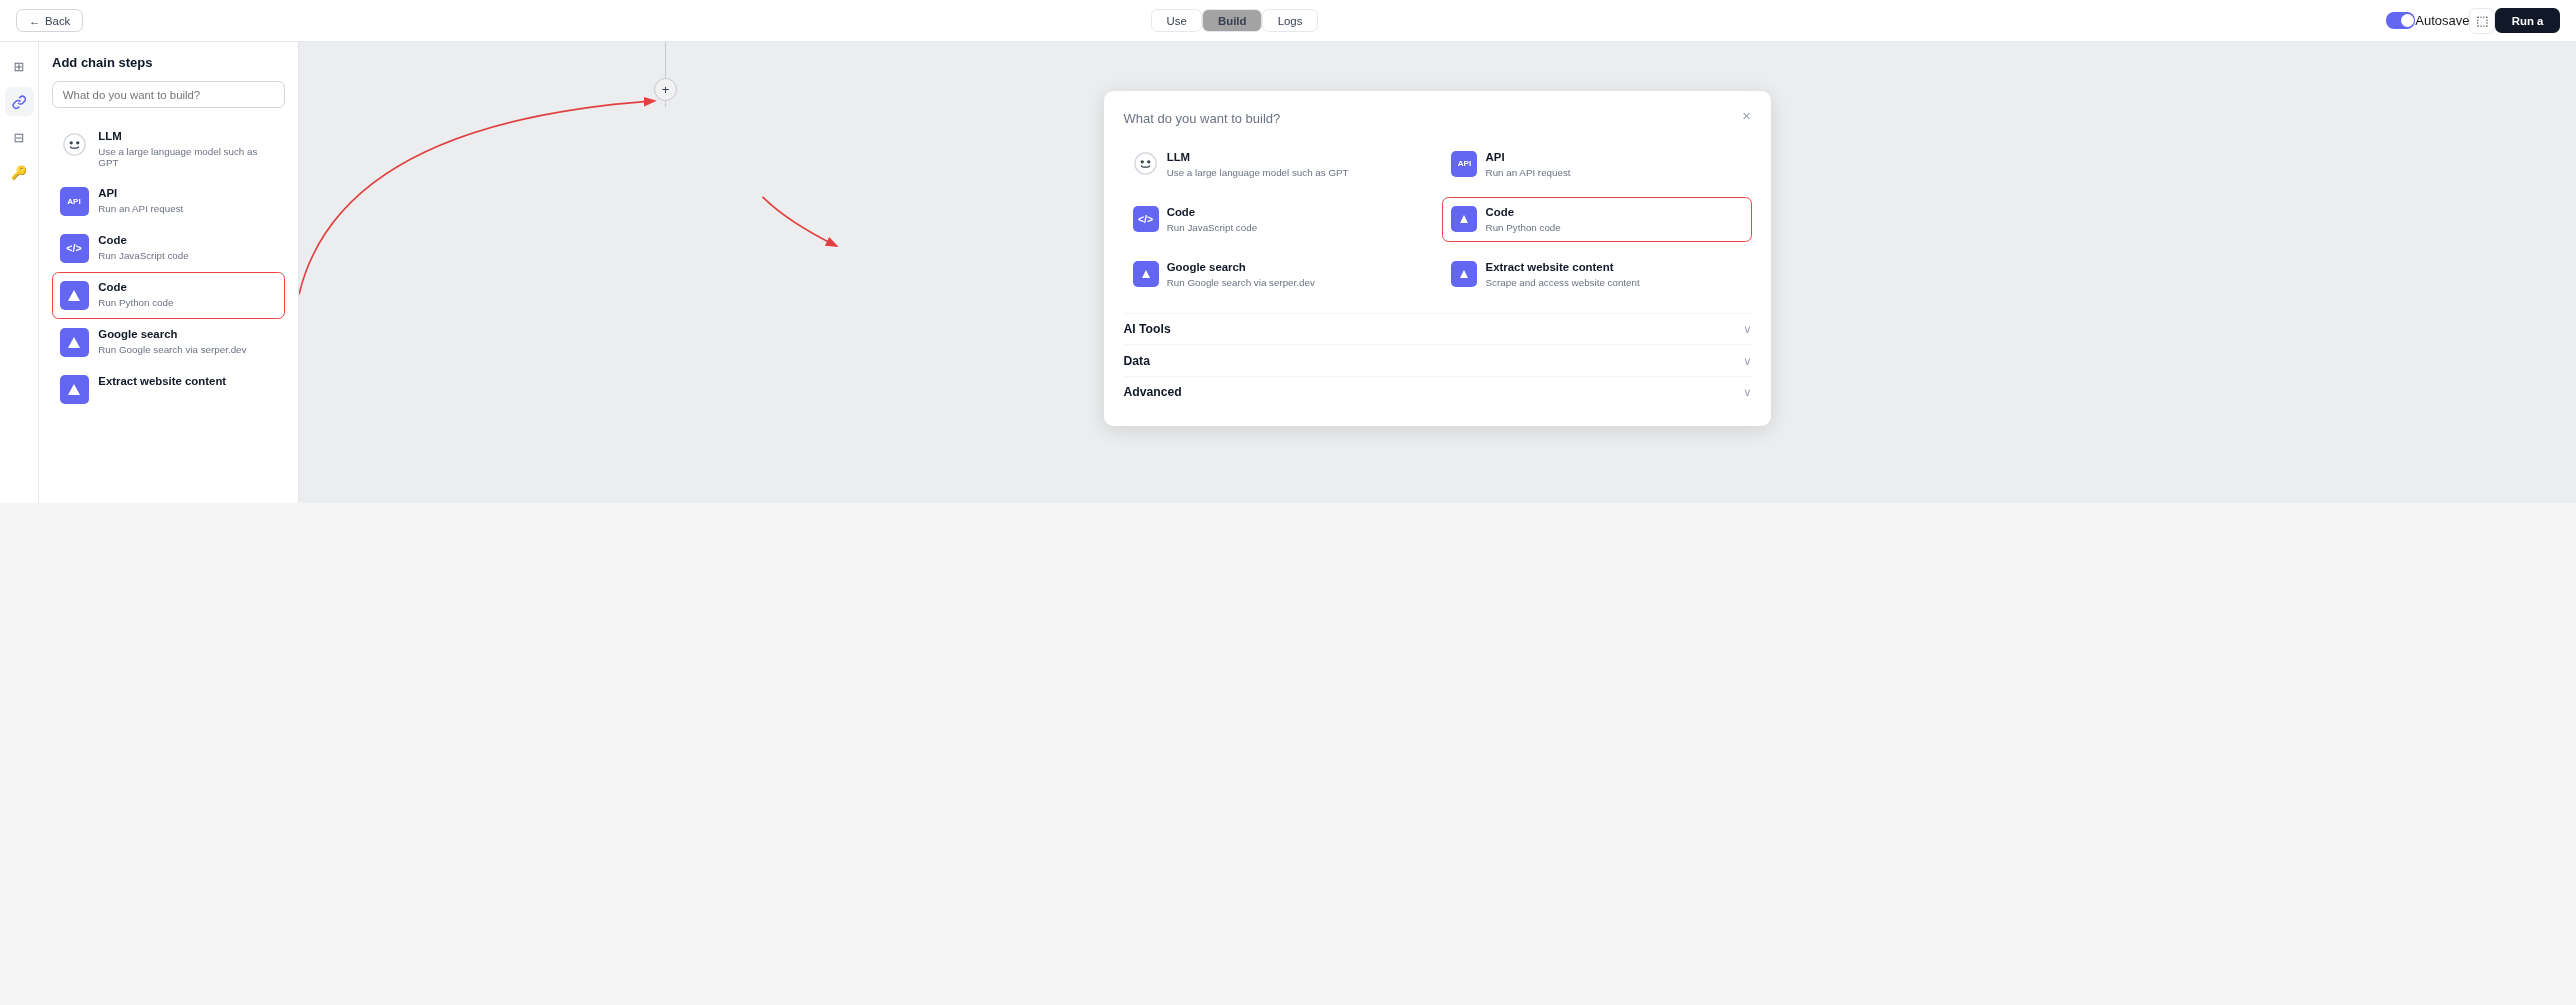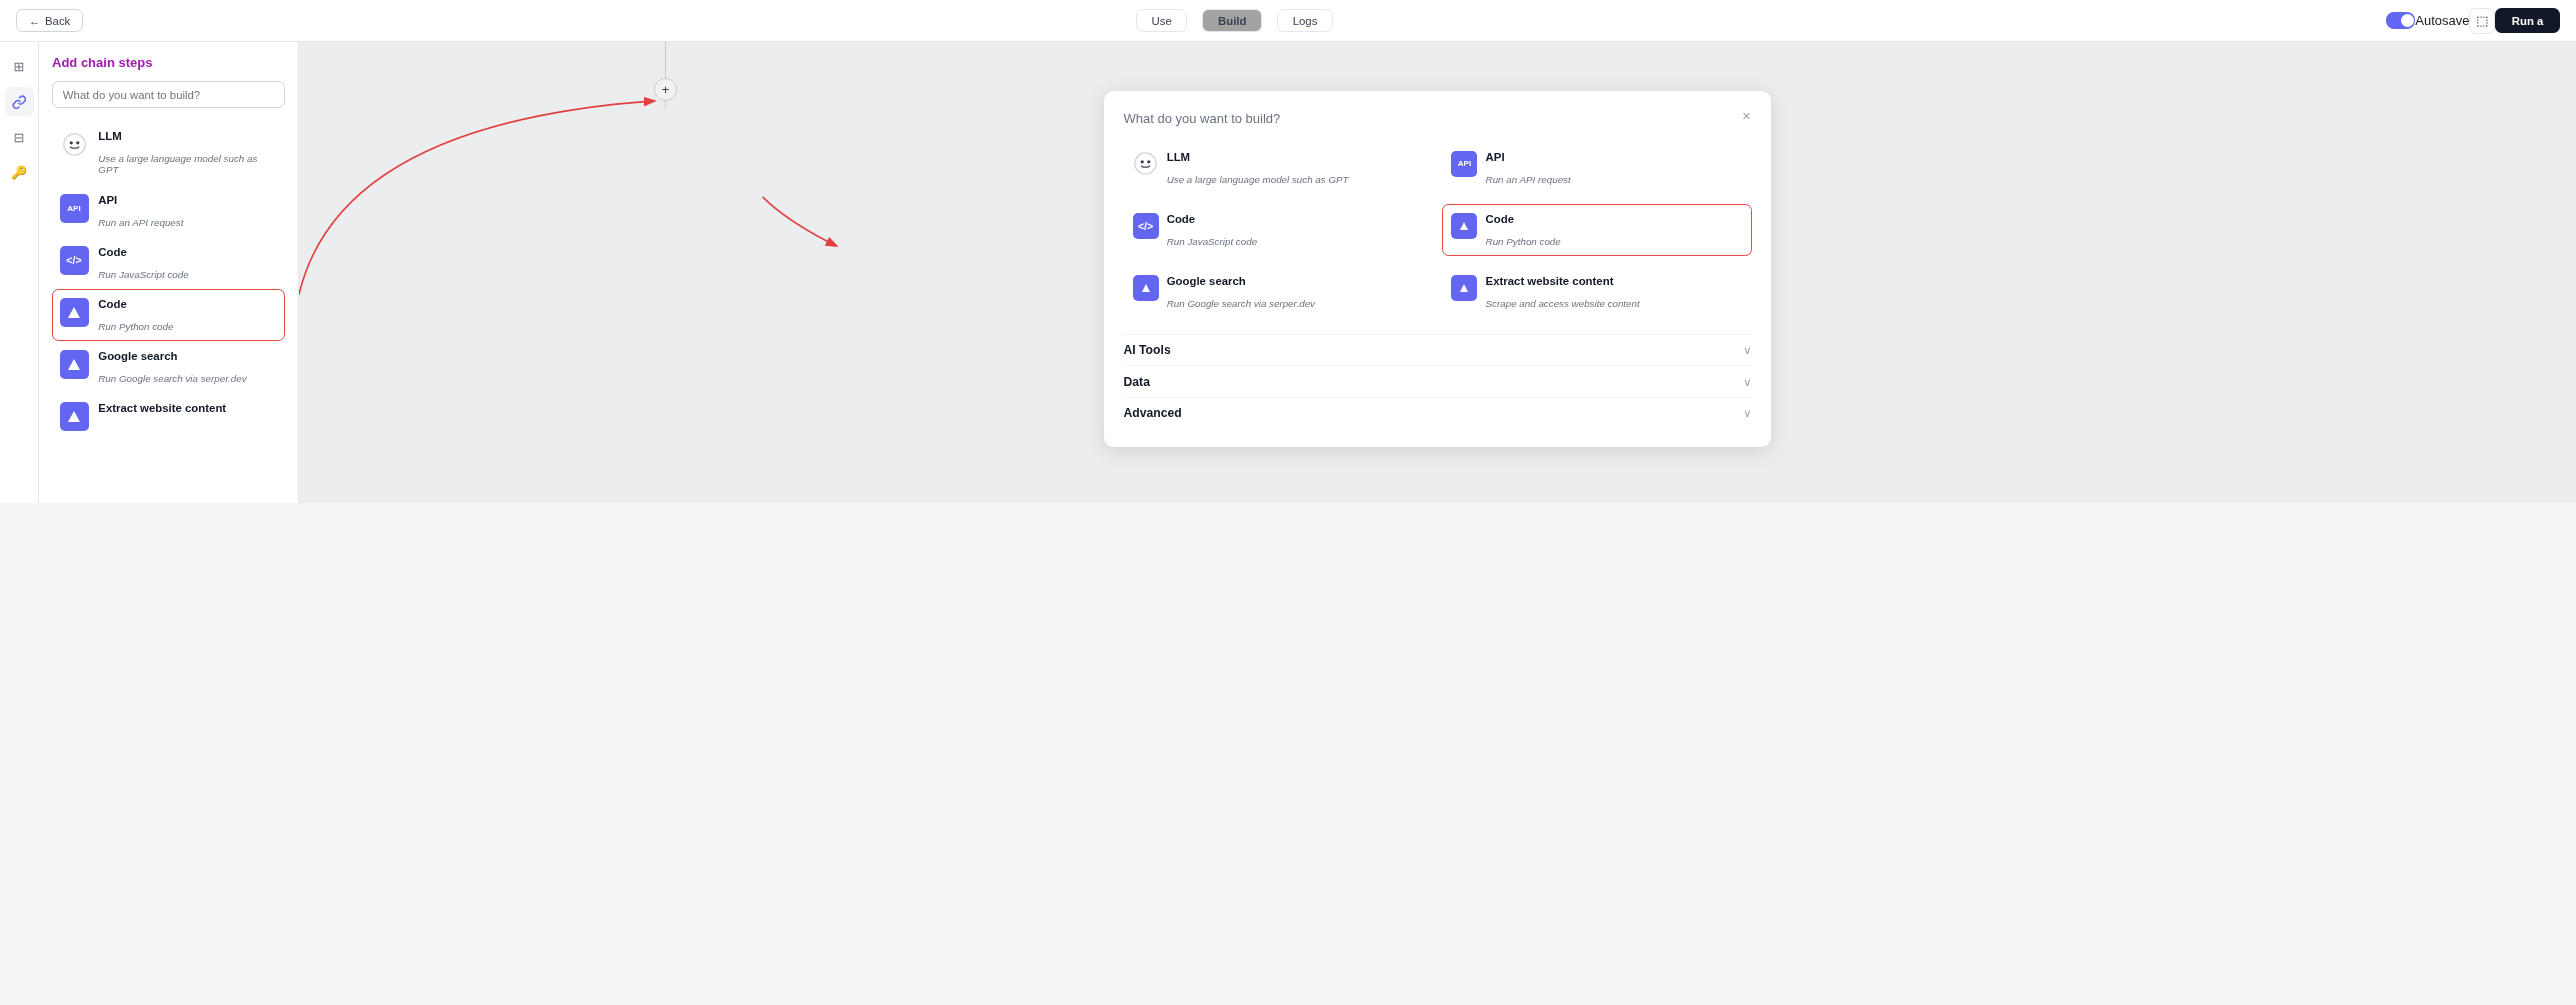--- a/index.html
+++ b/index.html
@@ -10,21 +10,21 @@
       display: flex; align-items: center; justify-content: space-between;
       background: #fff; border-bottom: 0.8px solid #e5e7eb;
       padding: 0 16.3px; height: 42px;
     }
     .back-btn {
       display: flex; align-items: center; gap: 4.9px;
       border: 0.8px solid #d1d5db; border-radius: 6.5px;
       padding: 4.9px 11.4px; background: #fff; cursor: pointer;
       font-size: 11.4px; color: #374151;
     }
-    .nav-tabs { display: flex; gap: 15px; }
+    .nav-tabs { display: flex; gap: 0; }
     .nav-tab {
       padding: 4.9px 14.6px; border-radius: 6.5px; cursor: pointer;
       font-size: 11.4px; color: #374151; border: 0.8px solid #e5e7eb; background: #fff;
     }
     .nav-tab.active { background: #a3a3a3; font-weight: 700; }
     .nav-right { display: flex; align-items: center; gap: 0; }
     .toggle {
       width: 29px; height: 16.3px; background: #6366f1; border-radius: 8.1px;
       position: relative; cursor: pointer;
     }
@@ -56,21 +56,21 @@
       cursor: pointer; color: #6b7280; font-size: 13px;
       border: none; background: transparent;
     }
     .sidebar-icon-btn.active { background: #f3f4f6; color: #6366f1; }
 
     
     .left-panel {
       width: 260px; background: #fff; border-right: 0.8px solid #e5e7eb;
       overflow-y: auto; padding: 13px;
     }
-    .panel-title { font-size: 13px; font-weight: 600; margin-bottom: 11.4px; color: #a21caf; }
+    .panel-title { font-size: 13px; font-weight: 600; margin-bottom: 11.4px; color: #0f172a; }
     .search-box {
       width: 100%; padding: 6.5px 9.8px; border: 0.8px solid #d1d5db;
       border-radius: 6.5px; font-size: 11.4px; color: #9ca3af; background: #fff;
       margin-bottom: 13px;
     }
 
     
     .step-item {
       display: flex; align-items: flex-start; gap: 9.8px;
       padding: 8.1px 6.5px; border-radius: 6.5px; cursor: pointer;
@@ -78,21 +78,21 @@
     }
     .step-item.selected {
       border: 1.6px solid #ef4444; background: #fff;
     }
     .step-icon {
       width: 29px; height: 29px; border-radius: 6.5px;
       display: flex; align-items: center; justify-content: center;
       font-size: 14.6px; flex-shrink: 0;
     }
     .step-text .step-name { font-size: 11.4px; font-weight: 600; color: #111827; }
-    .step-text .step-desc { font-size: 9.8px; color: #6b7280; margin-top: 11px; font-style: italic; }
+    .step-text .step-desc { font-size: 9.8px; color: #6b7280; margin-top: 4px; }
 
     
     .canvas-area {
       flex: 1; background: #f9fafb; position: relative; overflow: hidden;
     }
 
     
     .plus-btn {
       position: absolute; top: 36px; left: 355px;
       width: 23px; height: 23px; border: 1.6px solid #d1d5db;

